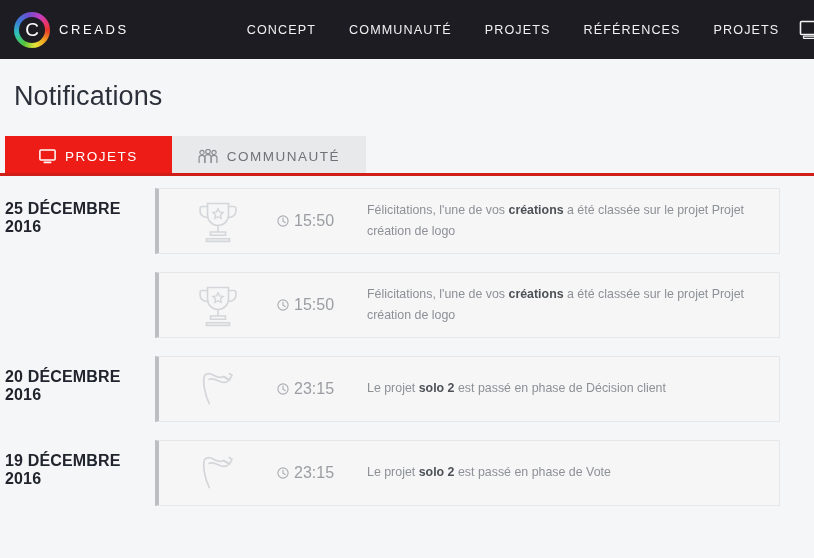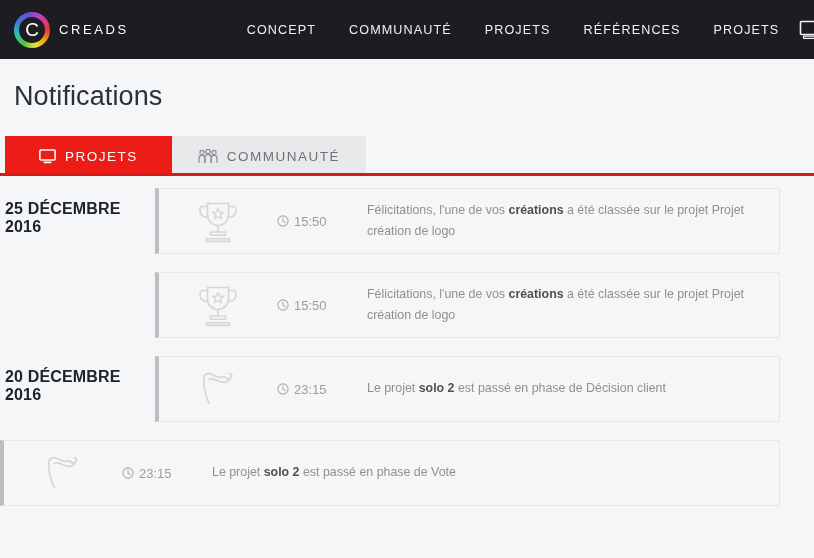--- a/index.html
+++ b/index.html
@@ -204,21 +204,21 @@
     justify-content: center;
     color: #d2d4d7;
   }
 
   .card-time {
     flex: 0 0 90px;
     display: flex;
     align-items: center;
     gap: 5px;
     color: #9a9da1;
-    font-size: 13px;
+    font-size: 16px;
   }
   .card-time .clock { display: flex; align-items: center; }
 
   .card-text {
     flex: 1 1 auto;
     font-size: 12.4px;
     line-height: 1.72;
     color: #8d9095;
     padding-right: 18px;
   }
@@ -357,20 +357,21 @@
                 <path d="M6 3.1V6.2l2.2 1.3" stroke="#a9acb0" stroke-width="1.1" stroke-linecap="round"></path>
               </svg>
             </span>
             <span>23:15</span>
           </div>
           <div class="card-text"><span>Le projet </span><b>solo 2</b><span> est passé en phase de Décision client</span></div>
         </div>
       </div>
     </div>
     <div class="group">
+      <div class="group-date">19 DÉCEMBRE 2016</div>
       <div class="group-cards">
         <div class="card">
           <div class="card-icon">
             <svg width="46" height="44" viewBox="0 0 46 44" fill="none" aria-hidden="true">
               <path d="M9.5 8.5C12 6 15 6.2 18.6 8.2c4.2 2.3 7.3 3 10 1.3l5.8 3.5c-2.9 3-6.5 3.4-11.3 0.8-4-2.2-7-2.8-9.6-1" stroke="#d4d6d9" stroke-width="1.7" stroke-linejoin="round"></path>
               <path d="M28.6 9.5l5.8 3.5" stroke="#d4d6d9" stroke-width="1.7"></path>
               <path d="M34.4 13L37 8.3l-3.3-2" stroke="#d4d6d9" stroke-width="1.7" stroke-linejoin="round"></path>
               <path d="M9.5 8.5C7.6 14.6 9.4 26.4 14.2 36.5" stroke="#d4d6d9" stroke-width="1.7" stroke-linecap="round"></path>
             </svg>
           </div>

